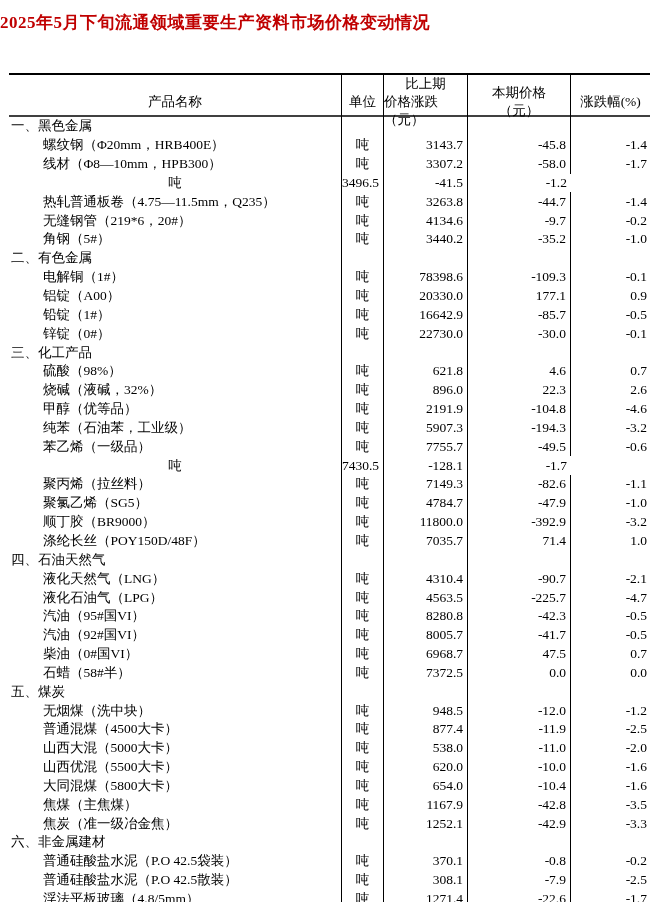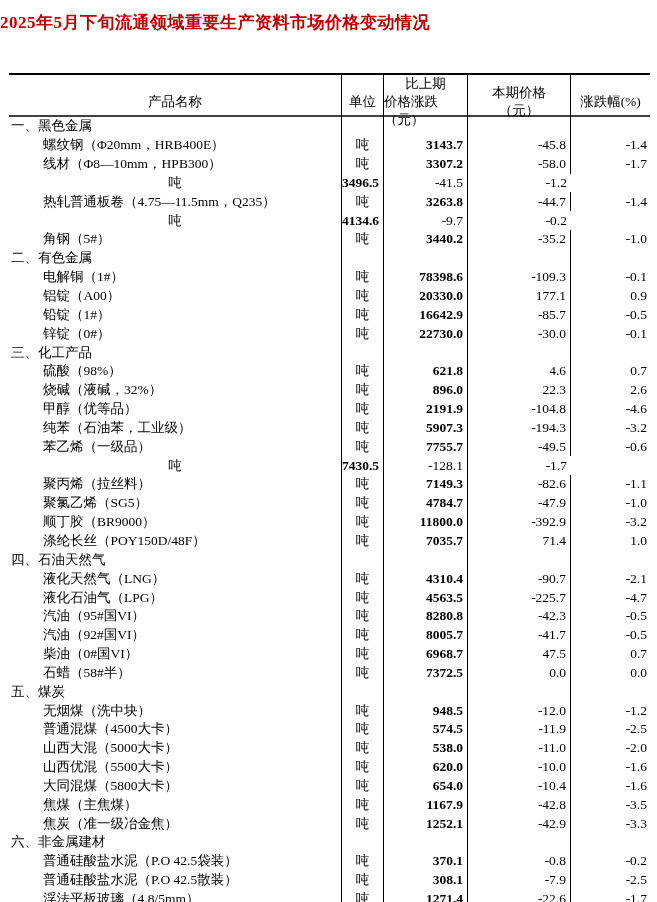--- a/index.html
+++ b/index.html
@@ -59,21 +59,21 @@
     align-items: center;
     font-size: 13.5px;
     white-space: nowrap;
     overflow: hidden;
   }
   .cell + .cell { border-left: 1px solid #000; }
   .c-name    { justify-content: flex-start; }
   .section-row .c-name { padding-left: 2px; font-weight: normal; }
   .product-row .c-name { padding-left: 34px; }
   .c-unit    { justify-content: center; }
-  .c-price   { justify-content: flex-end; padding-right: 4px; font-weight: bold; }
+  .c-price   { justify-content: flex-end; padding-right: 4px; }
   .c-change  { justify-content: flex-end; padding-right: 4px; }
   .c-pct     { justify-content: flex-end; padding-right: 3px; padding-left: 12px; }
 </style>
 </head>
 <body>
 
 <div class="page">
 
   <h1 class="page-title" style="color: rgb(192, 0, 0);">2025年5月下旬流通领域重要生产资料市场价格变动情况</h1>
 
@@ -122,20 +122,21 @@
           <div class="cell c-pct">-1.2</div>
         </div>
         <div class="row product-row">
           <div class="cell c-name">热轧普通板卷（4.75—11.5mm，Q235）</div>
           <div class="cell c-unit">吨</div>
           <div class="cell c-price">3263.8</div>
           <div class="cell c-change">-44.7</div>
           <div class="cell c-pct">-1.4</div>
         </div>
         <div class="row product-row">
+          <div class="cell c-name">无缝钢管（219*6，20#）</div>
           <div class="cell c-unit">吨</div>
           <div class="cell c-price">4134.6</div>
           <div class="cell c-change">-9.7</div>
           <div class="cell c-pct">-0.2</div>
         </div>
         <div class="row product-row">
           <div class="cell c-name">角钢（5#）</div>
           <div class="cell c-unit">吨</div>
           <div class="cell c-price">3440.2</div>
           <div class="cell c-change">-35.2</div>
@@ -311,21 +312,21 @@
         <div class="row product-row">
           <div class="cell c-name">无烟煤（洗中块）</div>
           <div class="cell c-unit">吨</div>
           <div class="cell c-price">948.5</div>
           <div class="cell c-change">-12.0</div>
           <div class="cell c-pct">-1.2</div>
         </div>
         <div class="row product-row">
           <div class="cell c-name">普通混煤（4500大卡）</div>
           <div class="cell c-unit">吨</div>
-          <div class="cell c-price">574.5</div>
+          <div class="cell c-price">877.4</div>
           <div class="cell c-change">-11.9</div>
           <div class="cell c-pct">-2.5</div>
         </div>
         <div class="row product-row">
           <div class="cell c-name">山西大混（5000大卡）</div>
           <div class="cell c-unit">吨</div>
           <div class="cell c-price">538.0</div>
           <div class="cell c-change">-11.0</div>
           <div class="cell c-pct">-2.0</div>
         </div>

